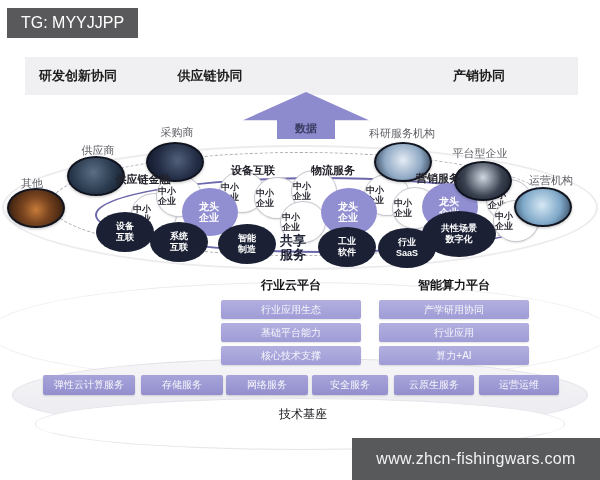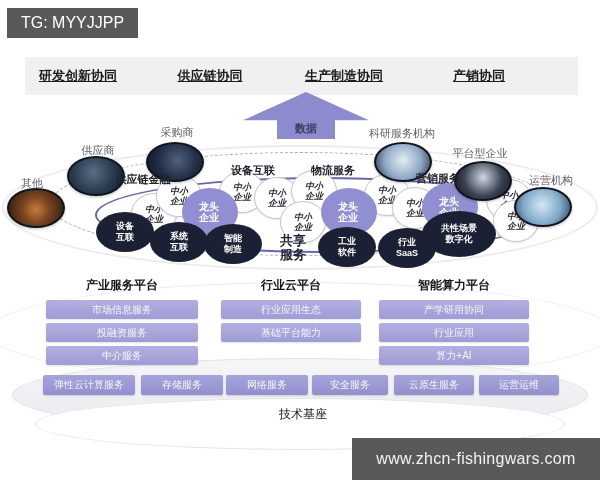--- a/index.html
+++ b/index.html
@@ -6,21 +6,21 @@
   html,body { background:#fff; }
   body { font-family:"Liberation Sans","DejaVu Sans",sans-serif; }
   #canvas { position:relative; width:600px; height:480px; background:#fff; overflow:hidden; }
 
   
   .badge { position:absolute; left:7px; top:8px; width:131px; height:30px; background:#59595b;
            color:#fff; font-size:16px; display:flex; align-items:center; justify-content:center; z-index:20; }
 
   
   .collab-bar { position:absolute; left:25px; top:57px; width:553px; height:38px; background:#f0f0f2; z-index:2; }
-  .collab-item { position:absolute; top:50%; transform:translate(-50%,-50%); font-size:13px; font-weight:bold; color:#1c1c1c; white-space:nowrap;text-decoration:underline; }
+  .collab-item { position:absolute; top:50%; transform:translate(-50%,-50%); font-size:13px; font-weight:bold; color:#1c1c1c; white-space:nowrap; }
 
   
   .arrow { position:absolute; left:243px; top:92px; width:126px; height:47px; background:#8e8ace; z-index:3;
            clip-path:polygon(50% 0, 100% 60%, 73% 60%, 73% 100%, 27% 100%, 27% 60%, 0 60%); }
   .arrow span { position:absolute; bottom:3px; width:100%; text-align:center; font-size:11px; font-weight:bold; color:#3a3d60; }
 
   
   .faint-ellipse { position:absolute; left:2px; top:145px; width:596px; height:125px; border:2px solid #ececef; border-radius:50%; z-index:1; }
   .dashed-ellipse { position:absolute; left:50px; top:152px; width:500px; height:104px; border:1.5px dashed #a9a9b0; border-radius:50%; z-index:2; }
   .inner-ellipse { position:absolute; left:95px; top:177px; width:452px; height:76px; border:2px solid #6b67ab; border-radius:50%; z-index:2; }
@@ -33,22 +33,22 @@
   .ph-purchaser{ background:radial-gradient(circle at 55% 45%, #51607a 0%, #222c44 55%, #0e1426 100%); }
   .ph-research { background:radial-gradient(circle at 50% 45%, #e4ecf4 0%, #8fa8c4 55%, #1d2a3c 100%); }
   .ph-platform { background:radial-gradient(circle at 50% 40%, #cfd8e2 0%, #3a4150 55%, #0f1420 100%); }
   .ph-operator { background:radial-gradient(circle at 48% 45%, #d6e8f4 0%, #7fa8c8 55%, #24364a 100%); }
 
   .role-label { position:absolute; transform:translate(-50%,-50%); font-size:11px; color:#5d5d63; white-space:nowrap; z-index:7; }
   .rim-label  { position:absolute; transform:translate(-50%,-50%); font-size:11px; font-weight:bold; color:#23232b; white-space:nowrap; z-index:7; }
 
   
   .sme { position:absolute; width:46px; height:42px; border-radius:50%; background:#fff; border:1px solid #c6c6ce;
-         transform:translate(-50%,-50%); display:flex; align-items:center; justify-content:center;
-         box-shadow:0 1px 2px rgba(0,0,0,.10); z-index:4;font-style:italic; }
+         transform:translate(-50%,-50%); display:flex; align-items:center; justify-content:flex-start;
+         box-shadow:0 1px 2px rgba(0,0,0,.10); z-index:4; }
   .sme span { width:20px; font-size:9px; line-height:1.15; text-align:center; color:#2a2a33; font-weight:bold; }
   .leader { position:absolute; width:56px; height:48px; border-radius:50%; background:#918ed1;
             transform:translate(-50%,-50%); display:flex; align-items:center; justify-content:center; z-index:5; }
   .leader span { width:22px; font-size:10px; line-height:1.15; text-align:left; color:#fff; font-weight:bold; }
   .dark { position:absolute; width:58px; height:40px; border-radius:50%; background:#1b2034;
           transform:translate(-50%,-50%); display:flex; align-items:center; justify-content:center; z-index:5; }
   .dark span { width:20px; font-size:9px; line-height:1.2; text-align:center; color:#fff; font-weight:bold; }
   .center-label { position:absolute; transform:translate(-50%,-50%); width:30px; font-size:13px; line-height:1.1;
                   font-weight:bold; color:#1d2133; text-align:center; z-index:7; }
 
@@ -79,21 +79,20 @@
 </head>
 <body>
 
 <div id="canvas">
 
   <div class="badge">TG: MYYJJPP</div>
 
   <div class="collab-bar">
     <span class="collab-item" style="left:53px">研发创新协同</span>
     <span class="collab-item" style="left:185px">供应链协同</span>
-    <span class="collab-item" style="left:319px">生产制造协同</span>
     <span class="collab-item" style="left:454px">产销协同</span>
   </div>
 
   <div class="arrow">
     <span>数据</span>
   </div>
 
   <div class="faint-ellipse"></div>
   <div class="dashed-ellipse"></div>
   <div class="inner-ellipse"></div>
@@ -157,48 +156,43 @@
   <div class="leader" style="left:450px;top:207px">
       <span>龙头企业</span>
     </div>
 
   <div class="dark" style="left:125px;top:232px">
       <span>设备互联</span>
     </div>
   <div class="dark" style="left:179px;top:242px">
       <span>系统互联</span>
     </div>
-  <div class="dark" style="left:233px;top:244px">
+  <div class="dark" style="left:247px;top:244px">
       <span>智能制造</span>
     </div>
   <div class="dark" style="left:347px;top:247px">
       <span>工业软件</span>
     </div>
   <div class="dark" style="left:407px;top:248px">
       <span style="width:26px">行业SaaS</span>
     </div>
   <div class="dark" style="left:459px;top:234px;width:74px;height:46px">
       <span style="width:40px">共性场景数字化</span>
     </div>
 
   <div class="center-label" style="left:293px;top:248px">共享服务</div>
 
   <div class="plat-swoosh"></div>
 
-  <div class="platform-col" style="left:46px;width:152px">
-    <div class="platform-title">产业服务平台</div>
-    <div class="pbtn">市场信息服务</div>
-    <div class="pbtn">投融资服务</div>
-    <div class="pbtn">中介服务</div>
-  </div>
 
   <div class="platform-col" style="left:221px;width:140px">
     <div class="platform-title">行业云平台</div>
     <div class="pbtn">行业应用生态</div>
     <div class="pbtn">基础平台能力</div>
+    <div class="pbtn">核心技术支撑</div>
   </div>
 
   <div class="platform-col" style="left:379px;width:150px">
     <div class="platform-title">智能算力平台</div>
     <div class="pbtn">产学研用协同</div>
     <div class="pbtn">行业应用</div>
     <div class="pbtn">算力+AI</div>
   </div>
 
   <div class="base-ellipse"></div>

